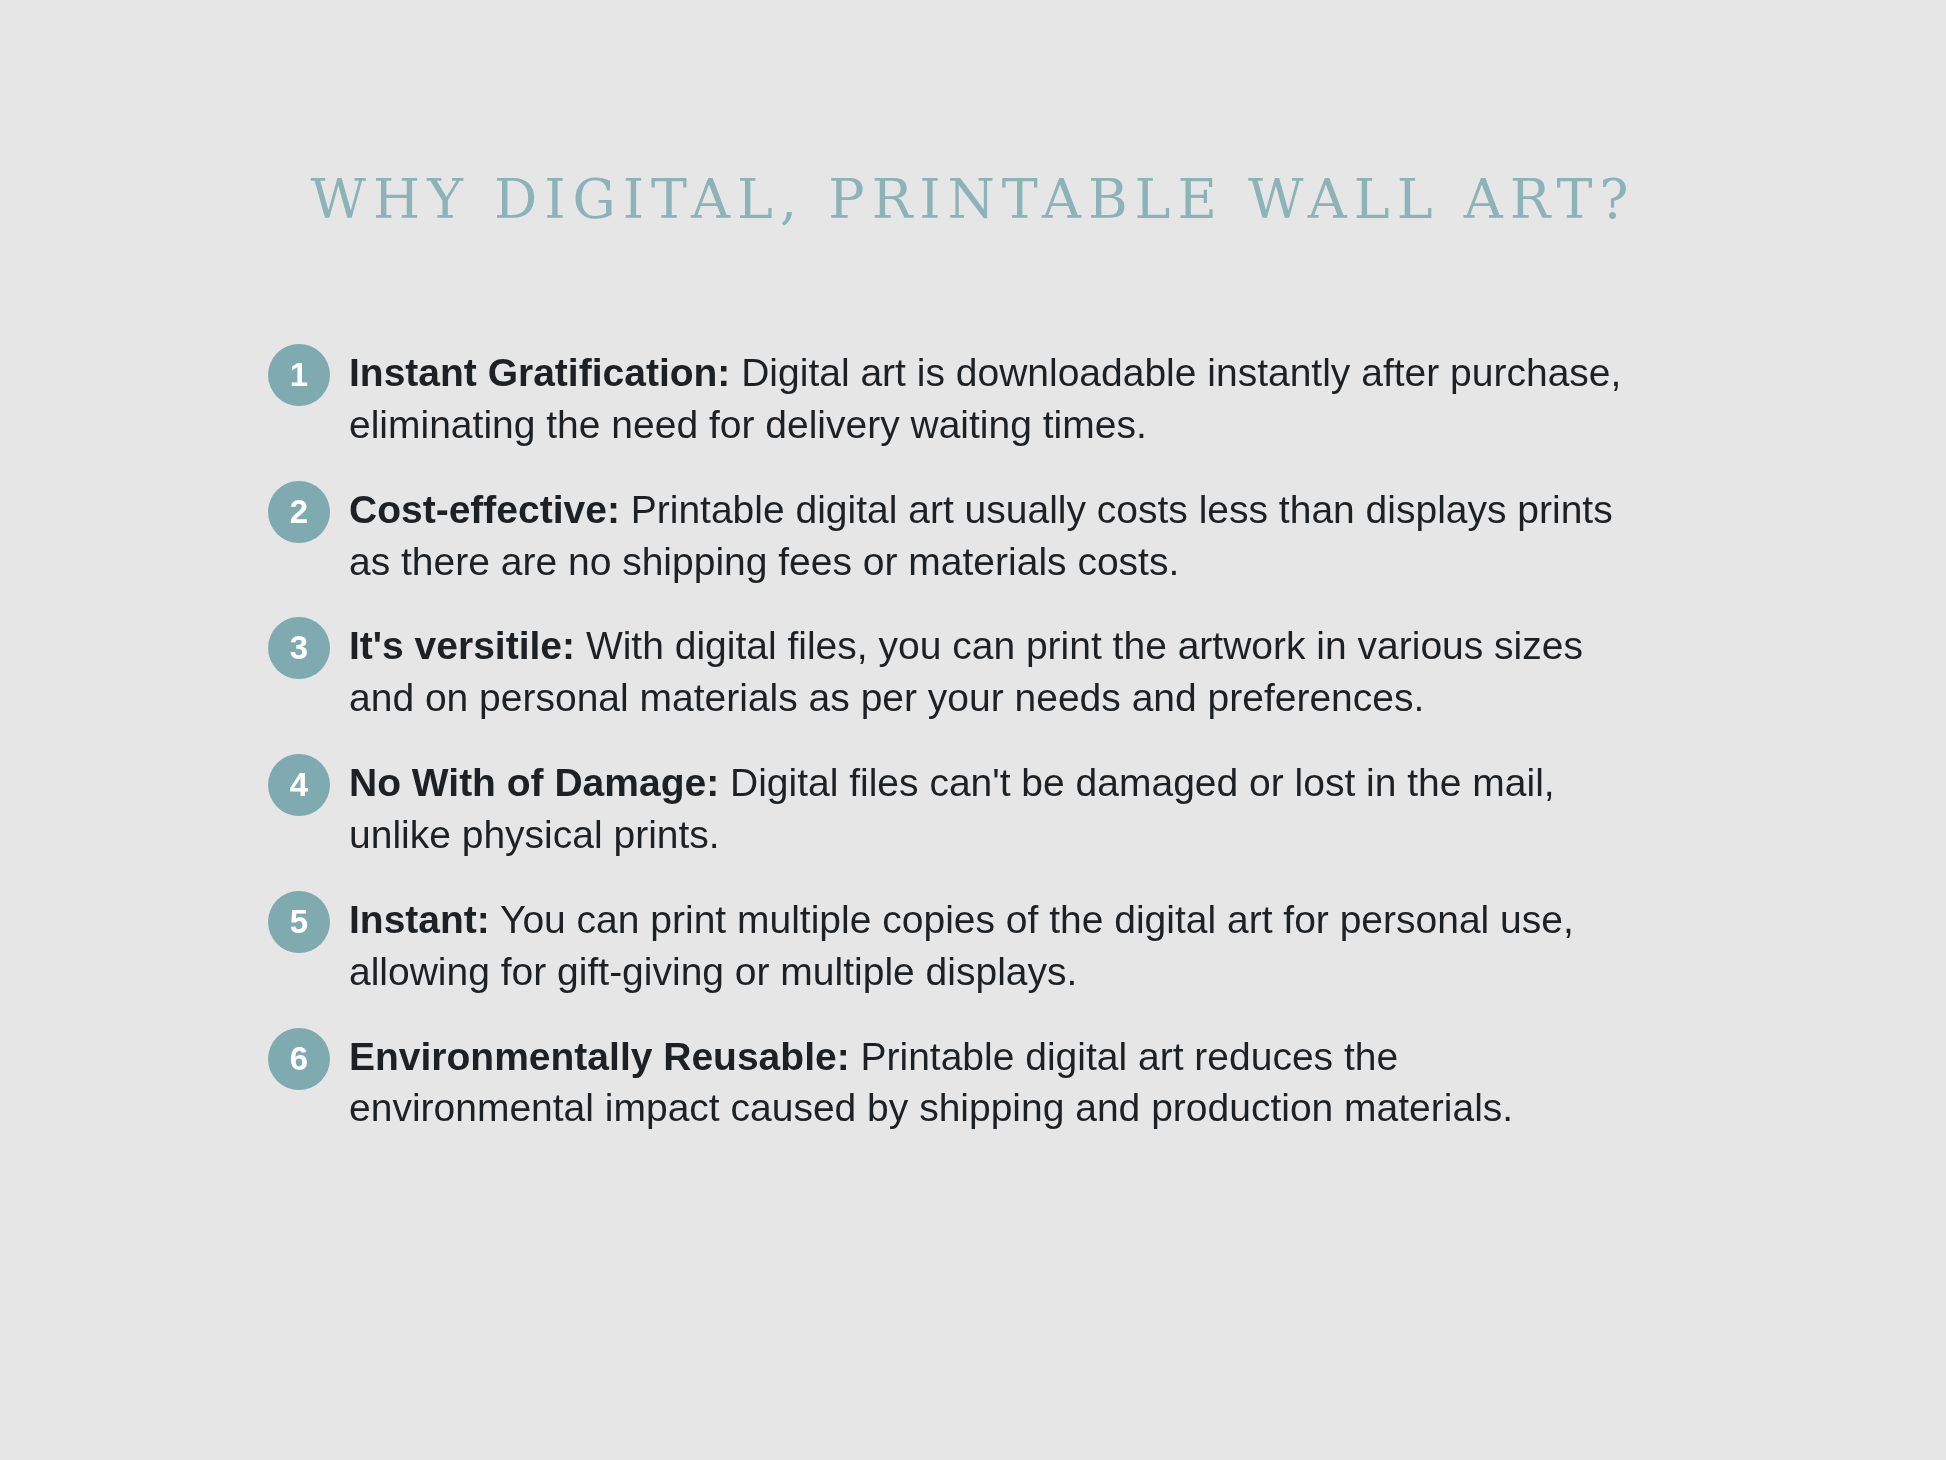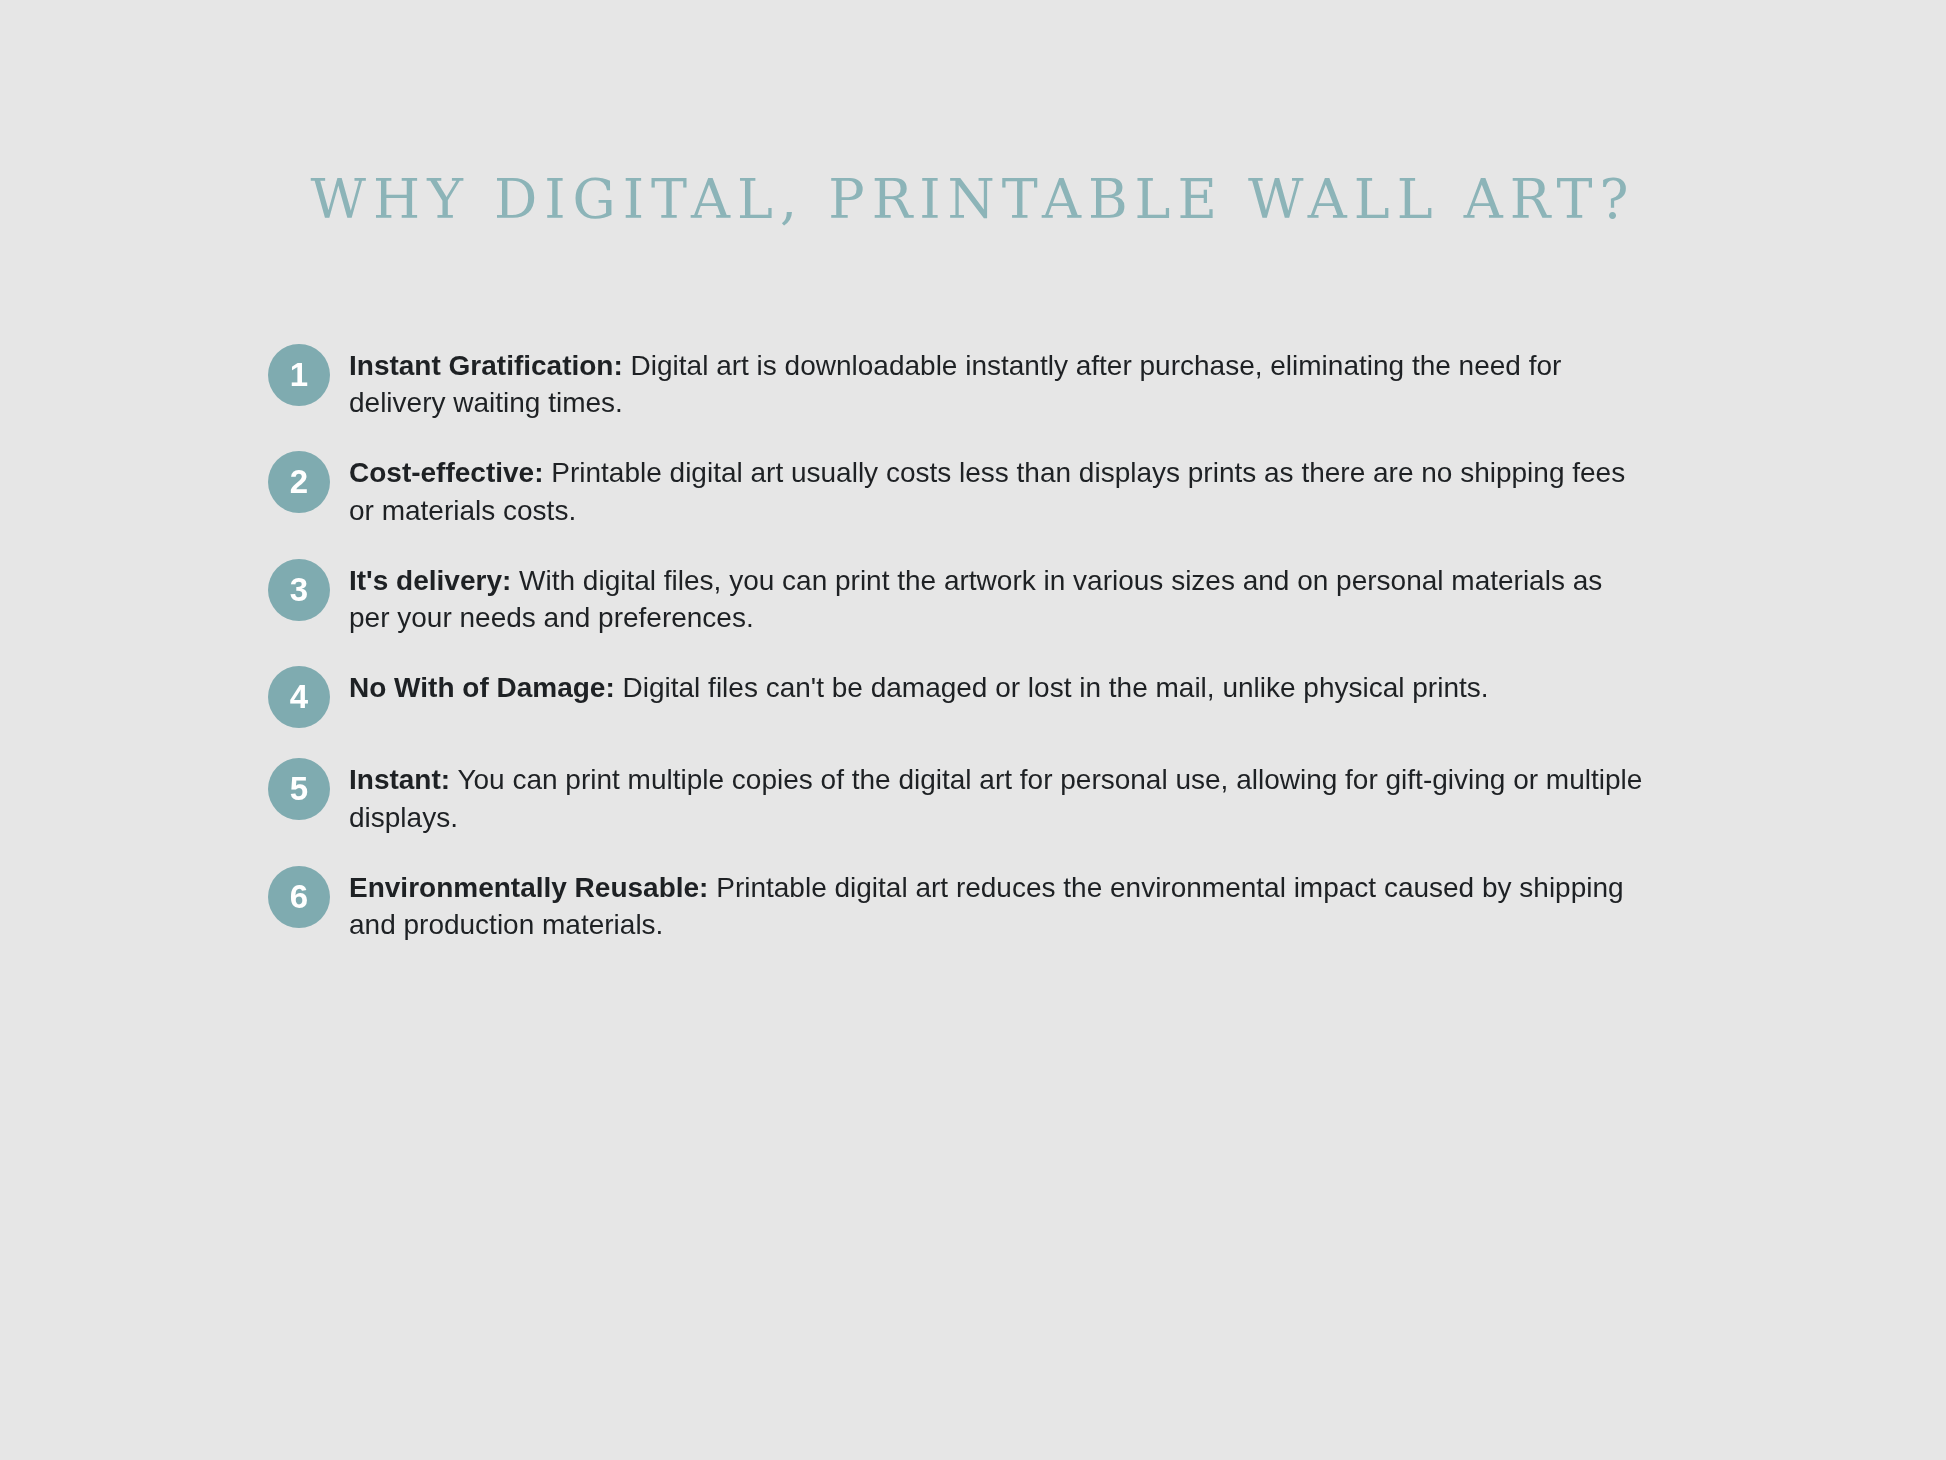--- a/index.html
+++ b/index.html
@@ -55,21 +55,21 @@
     font-weight: 700;
     display: flex;
     align-items: center;
     justify-content: center;
     margin-right: 19px;
     margin-top: 4px;
     font-family: "Liberation Sans", sans-serif;
   }
   .text {
     flex: 1 1 auto;
-    font-size: 28px;
+    font-size: 39px;
     line-height: 1.33;
     color: #1e2124;
     padding-top: 7px;
     max-width: 1295px;
   }
   .text .lead {
     font-weight: 700;
   }
 </style>
 </head>
@@ -91,21 +91,21 @@
     <div class="item">
       <div class="badge">2</div>
       <div class="text">
         <span class="lead">Cost-effective:</span><span> Printable digital art usually costs less than displays prints as there are no shipping fees or materials costs.</span>
       </div>
     </div>
 
     <div class="item">
       <div class="badge">3</div>
       <div class="text">
-        <span class="lead">It's delivery:</span><span> With digital files, you can print the artwork in various sizes and on personal materials as per your needs and preferences.</span>
+        <span class="lead">It's versitile:</span><span> With digital files, you can print the artwork in various sizes and on personal materials as per your needs and preferences.</span>
       </div>
     </div>
 
     <div class="item">
       <div class="badge">4</div>
       <div class="text">
         <span class="lead">No With of Damage:</span><span> Digital files can't be damaged or lost in the mail, unlike physical prints.</span>
       </div>
     </div>
 

